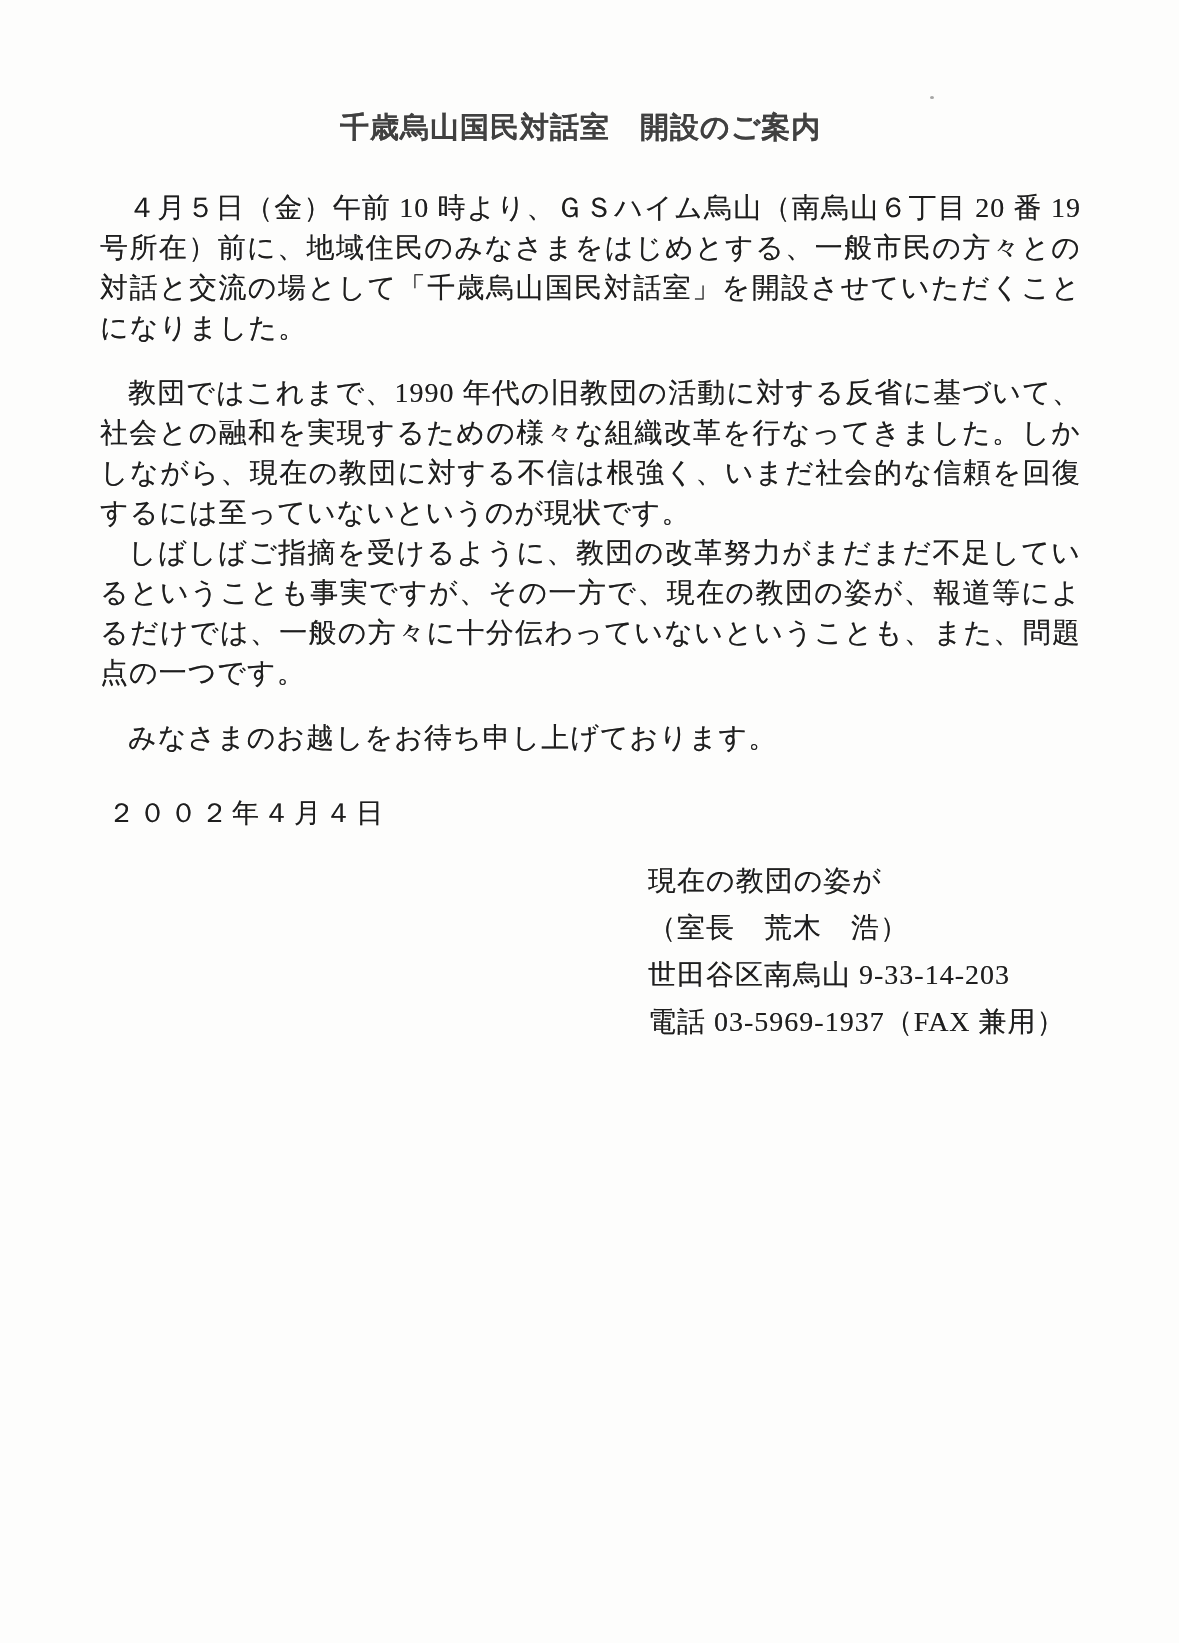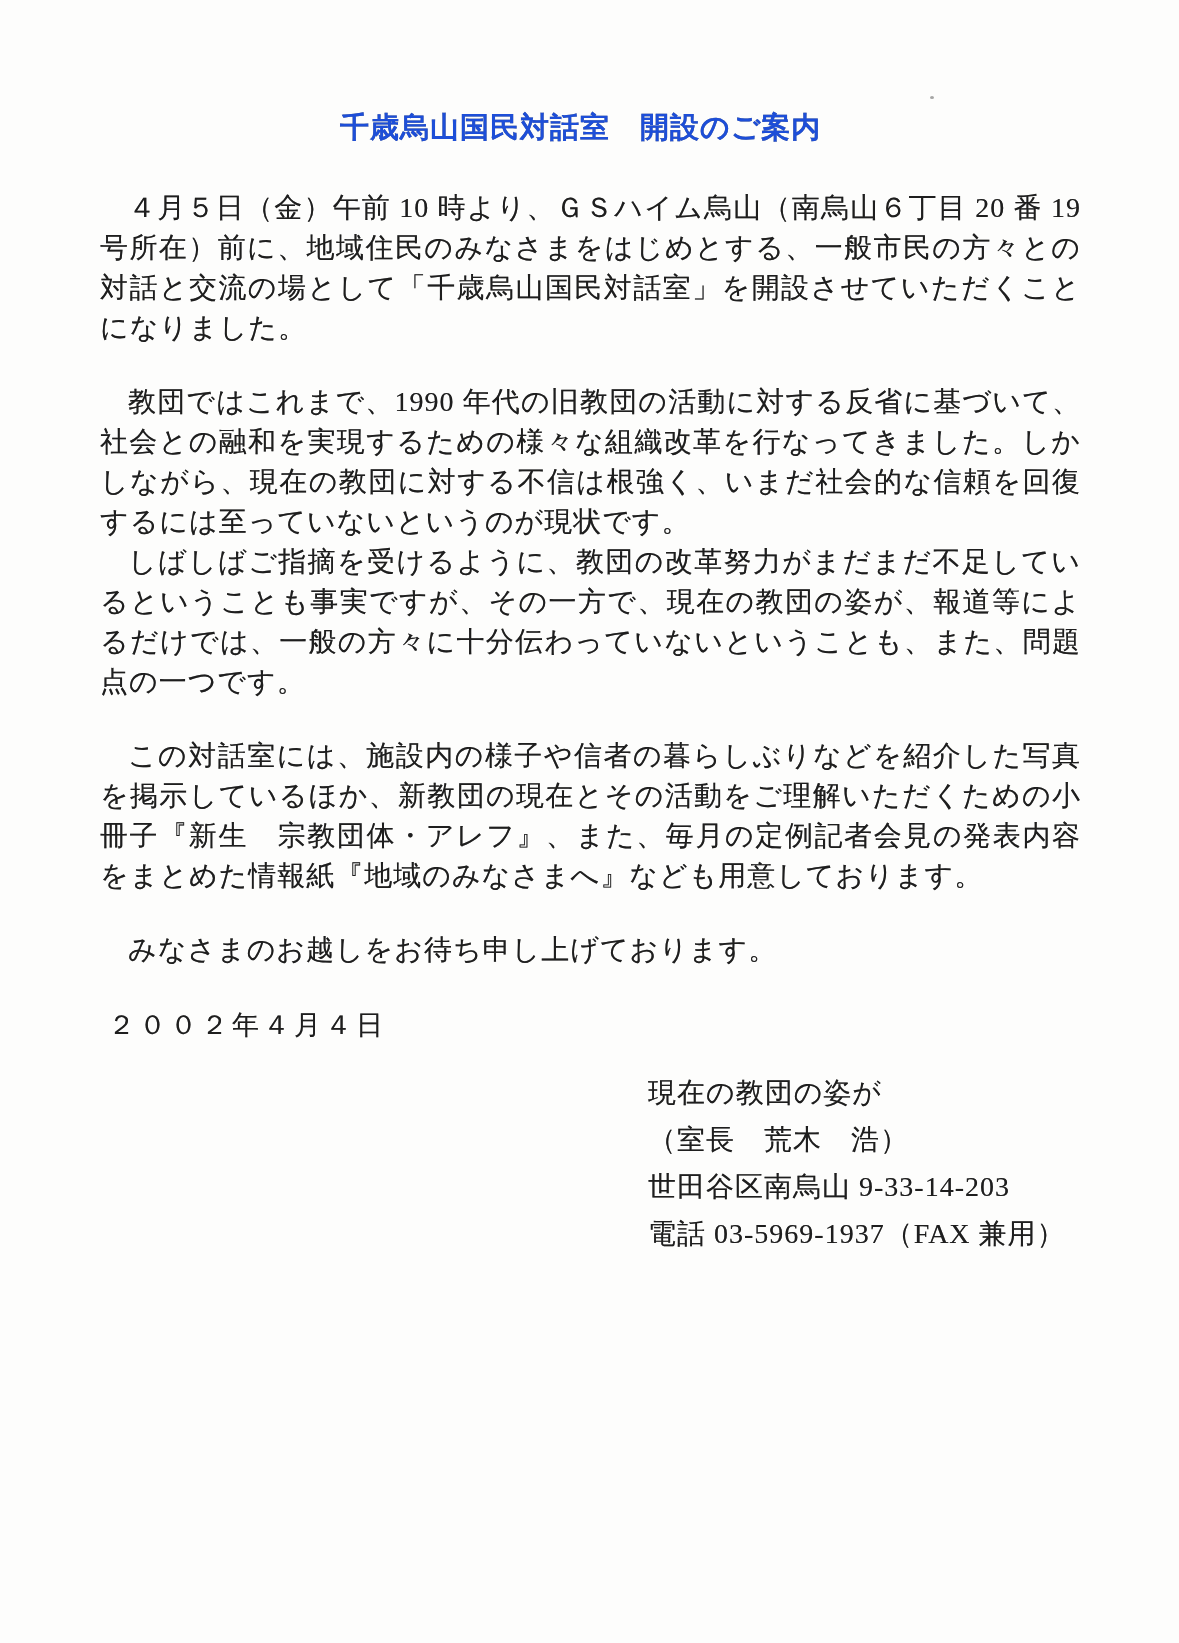--- a/index.html
+++ b/index.html
@@ -21,39 +21,39 @@
   .title {
     position: absolute;
     top: 108px;
     left: 340px;
     margin: 0;
     font-family: "Liberation Sans", "DejaVu Sans", sans-serif;
     font-size: 29px;
     font-weight: bold;
     letter-spacing: 1px;
     white-space: nowrap;
-    color: #1d4ed8;
+    color: #404040;
   }
   .body-text {
     position: absolute;
     top: 188px;
     left: 100px;
     width: 981px;
   }
   .para {
     margin: 0;
     font-size: 28px;
     line-height: 40px;
     letter-spacing: 1px;
     text-indent: 1em;
     text-align: justify;
     text-justify: inter-character;
   }
   .para.gap-before {
-    margin-top: 34px;
+    margin-top: 25px;
   }
   .date-line {
     margin: 35px 0 0 8px;
     font-size: 27px;
     letter-spacing: 4px;
     line-height: 40px;
   }
   .signature {
     margin: 24px 0 0 548px;
     font-size: 28px;
@@ -85,21 +85,20 @@
 
   <div class="body-text">
 
     <p class="para">４月５日（金）午前 10 時より、ＧＳハイム烏山（南烏山６丁目 20 番 19 号所在）前に、地域住民のみなさまをはじめとする、一般市民の方々との対話と交流の場として「千歳烏山国民対話室」を開設させていただくことになりました。</p>
 
     <p class="para gap-before">教団ではこれまで、1990 年代の旧教団の活動に対する反省に基づいて、社会との融和を実現するための様々な組織改革を行なってきました。しかしながら、現在の教団に対する不信は根強く、いまだ社会的な信頼を回復するには至っていないというのが現状です。</p>
 
     <p class="para">しばしばご指摘を受けるように、教団の改革努力がまだまだ不足しているということも事実ですが、その一方で、現在の教団の姿が、報道等によるだけでは、一般の方々に十分伝わっていないということも、また、問題点の一つです。</p>
 
 
-    <p class="para gap-before">この対話室には、施設内の様子や信者の暮らしぶりなどを紹介した写真を掲示しているほか、新教団の現在とその活動をご理解いただくための小冊子『新生　宗教団体・アレフ』、また、毎月の定例記者会見の発表内容をまとめた情報紙『地域のみなさまへ』なども用意しております。</p>
 
 
     <p class="para gap-before">みなさまのお越しをお待ち申し上げております。</p>
 
     <div class="date-line">２００２年４月４日</div>
 
     <div class="signature">
       <div>現在の教団の姿が</div>
       <div>（室長　荒木　浩）</div>
       <div>世田谷区南烏山 9-33-14-203</div>

